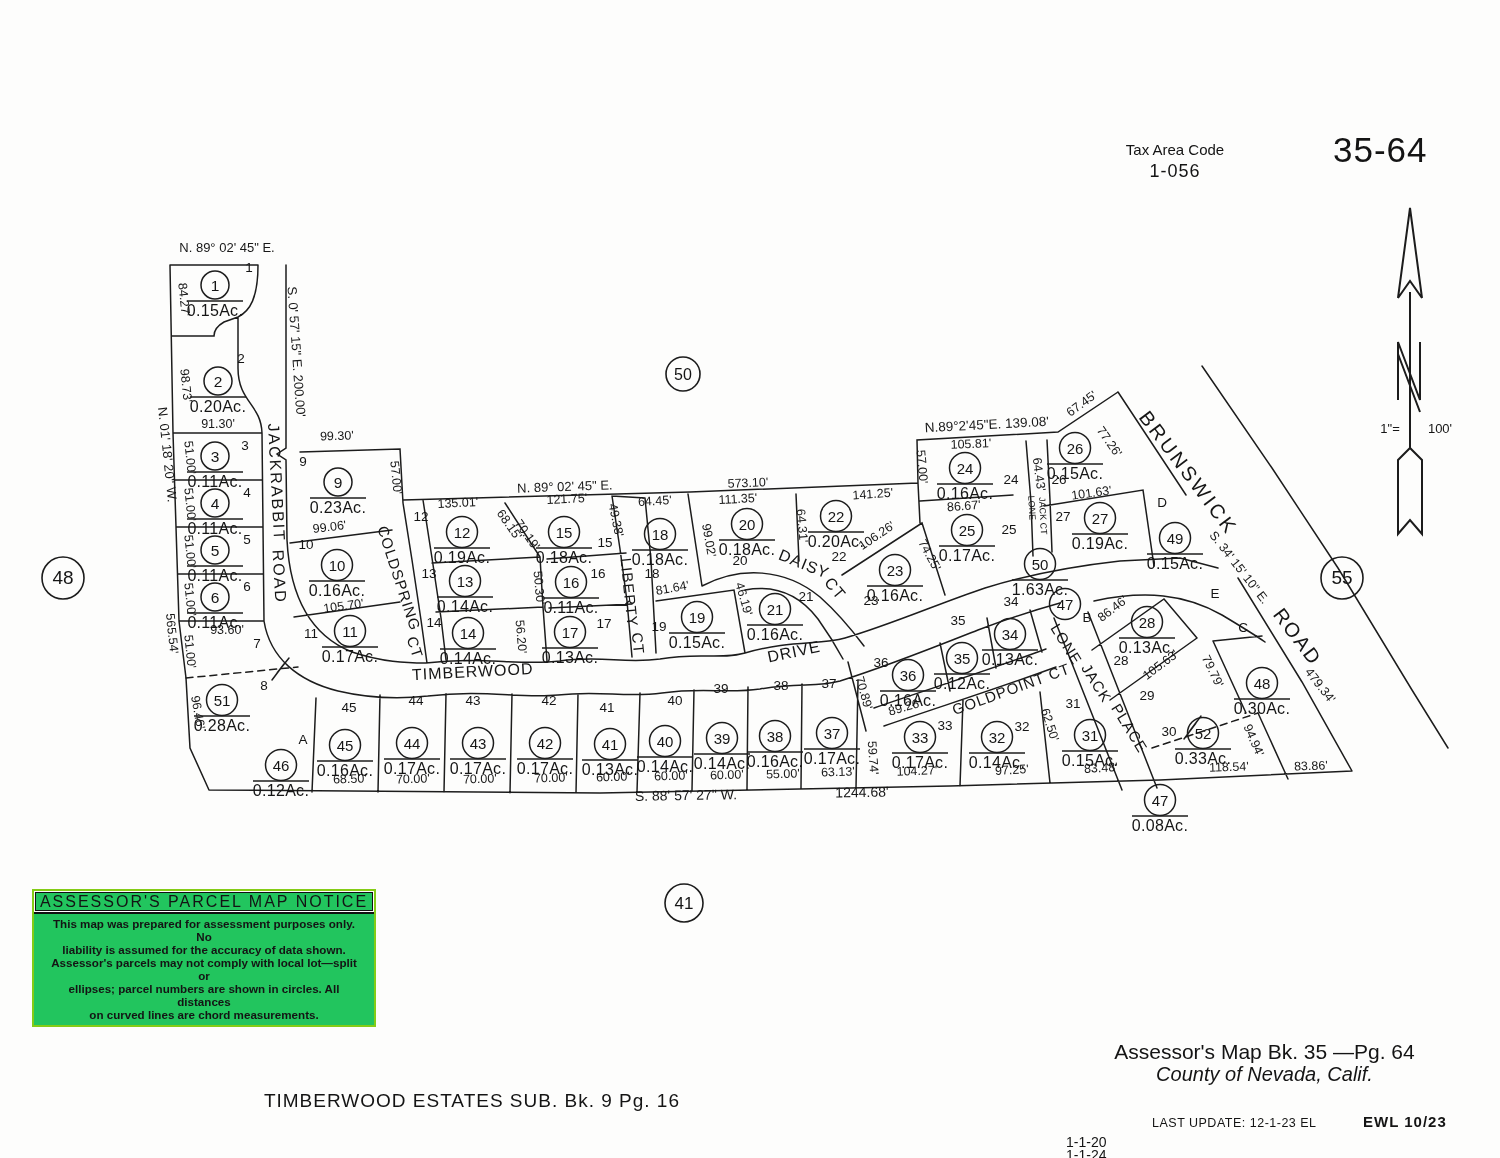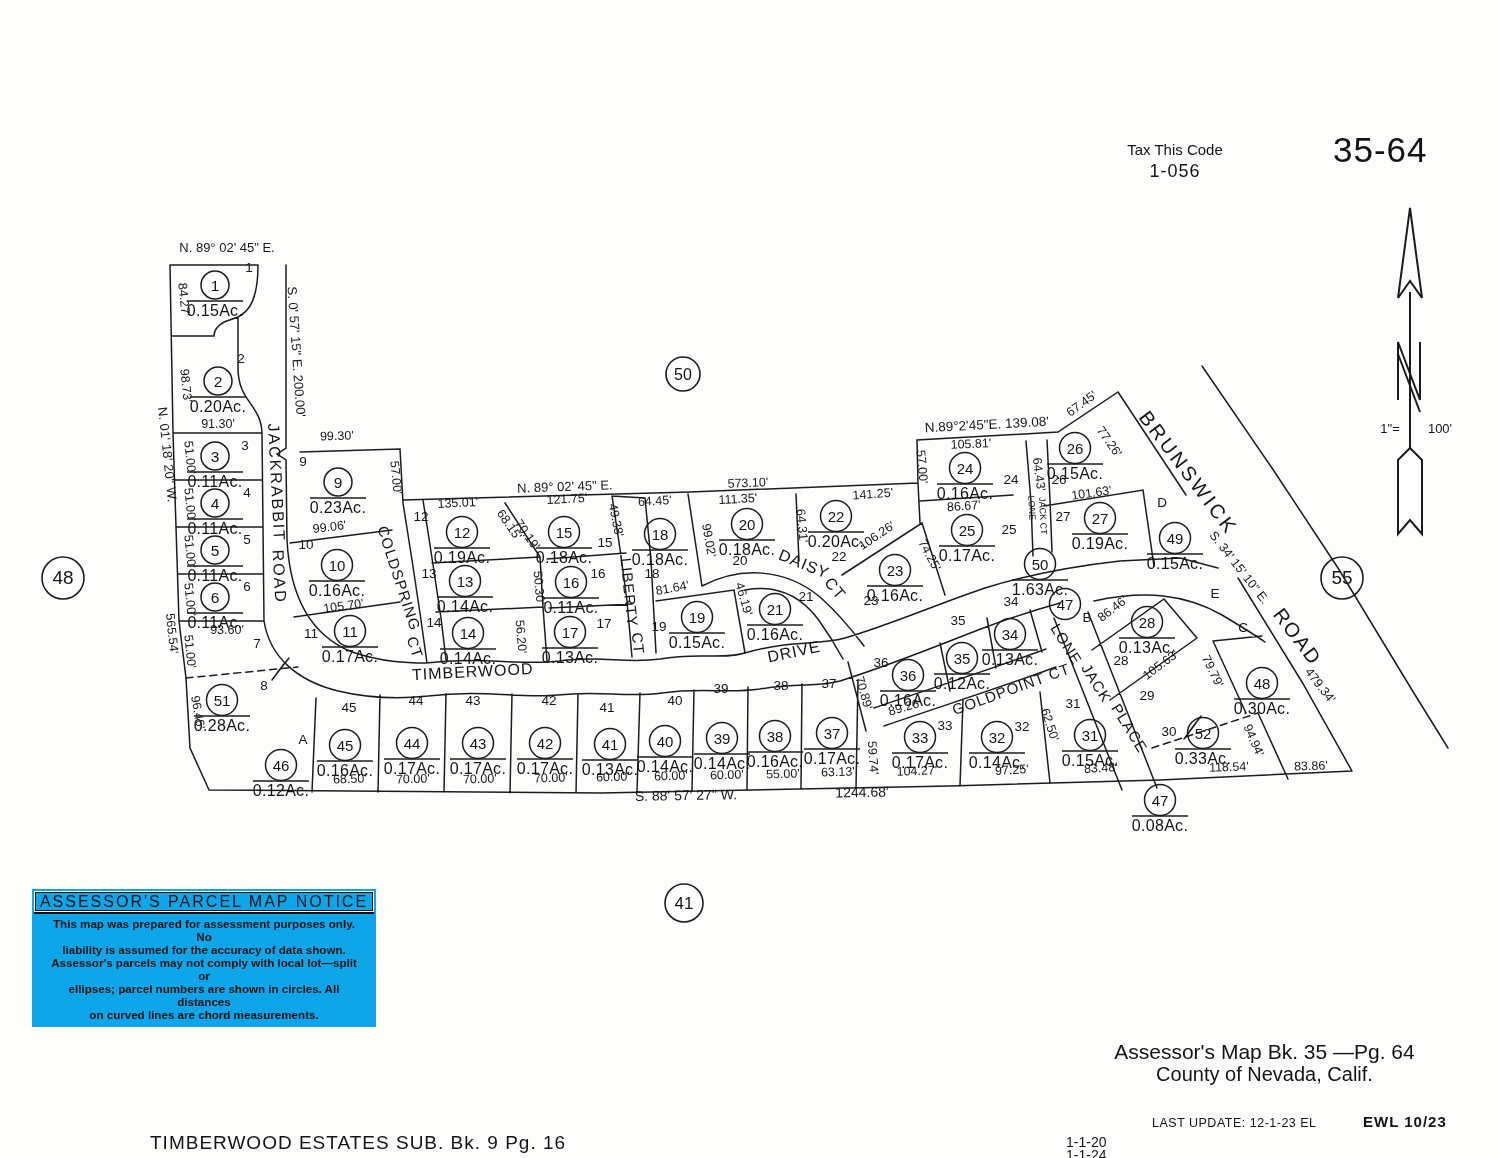--- a/index.html
+++ b/index.html
@@ -10,40 +10,40 @@
   .lot{font-size:13.5px;}
   .pnum{font-weight:500;}
   .pac{font-size:16px;letter-spacing:.3px;}
   .street{font-weight:500;}
   .abs{position:absolute;}
   .hdr-title{left:178px;top:141px;width:860px;text-align:center;font-size:24px;letter-spacing:2px;font-weight:500;white-space:nowrap;}
   .tax{left:1095px;top:141px;width:160px;text-align:center;line-height:1.25;}
   .tax .l1{font-size:15px;}
   .tax .l2{font-size:18px;letter-spacing:1px;}
   .mapno{left:1333px;top:130px;font-size:35px;letter-spacing:1px;font-weight:500;}
-  .notice{left:32px;top:889px;width:340px;border:2px solid #0ea5e9;background:#0ea5e9;}
+  .notice{left:32px;top:889px;width:340px;border:2px solid #84cc16;background:#22c55e;}
   .notice .nt{border-bottom:2px solid #111;text-align:center;font-size:16px;letter-spacing:2px;padding:2px 0 1px;font-weight:500;box-shadow:inset 0 0 0 1px #fdfdfc,inset 0 0 0 2px #111;}
   .notice .nb{padding:3px 16px 4px;text-align:center;font-weight:bold;font-size:11.6px;line-height:13px;}
-  .sub{left:150px;top:1132px;width:530px;text-align:left;font-size:19px;letter-spacing:1px;font-weight:500;white-space:nowrap;}
+  .sub{left:150px;top:1090px;width:530px;text-align:right;font-size:19px;letter-spacing:1px;font-weight:500;white-space:nowrap;}
   .bkblk{left:1092px;top:1040px;width:345px;text-align:center;line-height:1.1;}
   .bkblk .b1{font-size:21px;}
-  .bkblk .b2{font-size:20px;}
+  .bkblk .b2{font-size:20px;font-style:italic;}
   .bkblk .b3{font-size:21px;letter-spacing:1px;}
   .dates{left:1066px;top:1136px;font-size:14px;line-height:13px;}
   .lastupd{left:1152px;top:1116px;font-size:12.5px;letter-spacing:.5px;}
   .ewl{left:1363px;top:1113px;font-size:15px;letter-spacing:1px;font-weight:bold;}
 </style>
 </head>
 <body>
 
 <div id="page">
 
 
   <div class="abs tax">
-    <div class="l1">Tax This Code</div>
+    <div class="l1">Tax Area Code</div>
     <div class="l2">1-056</div>
   </div>
 
   <div class="abs mapno">35-64</div>
 
   <svg id="map" width="1500" height="1158" viewBox="0 0 1500 1158">
     <g stroke="#1c1c1c" stroke-width="1.5" fill="none" stroke-linecap="round">
       <path d="
         M170,265 L258,265
         M170,265 L173,433 L179,621 L186,678 L190,748 L209,790

